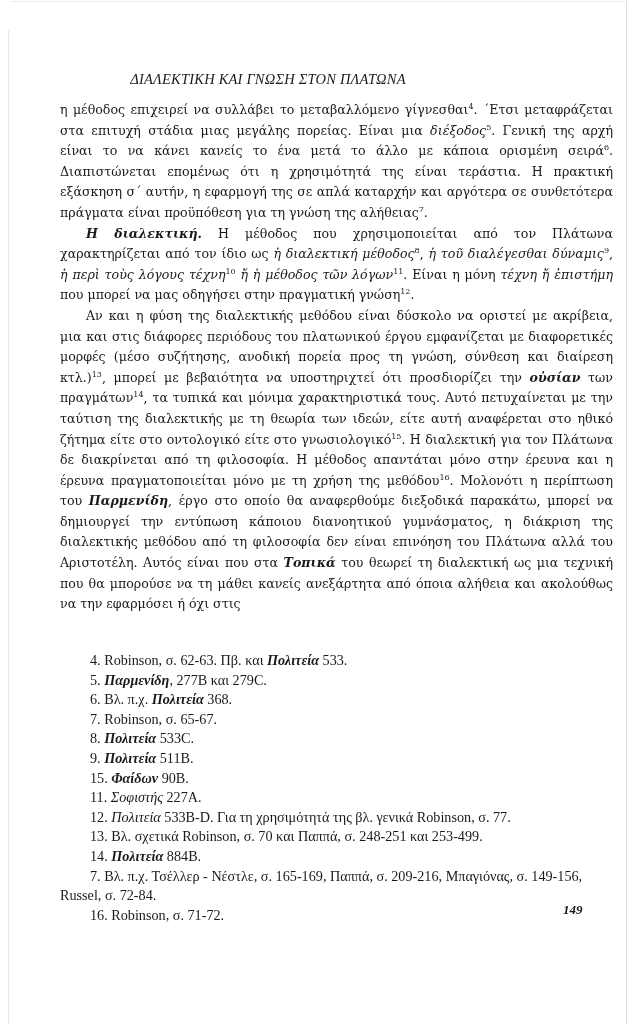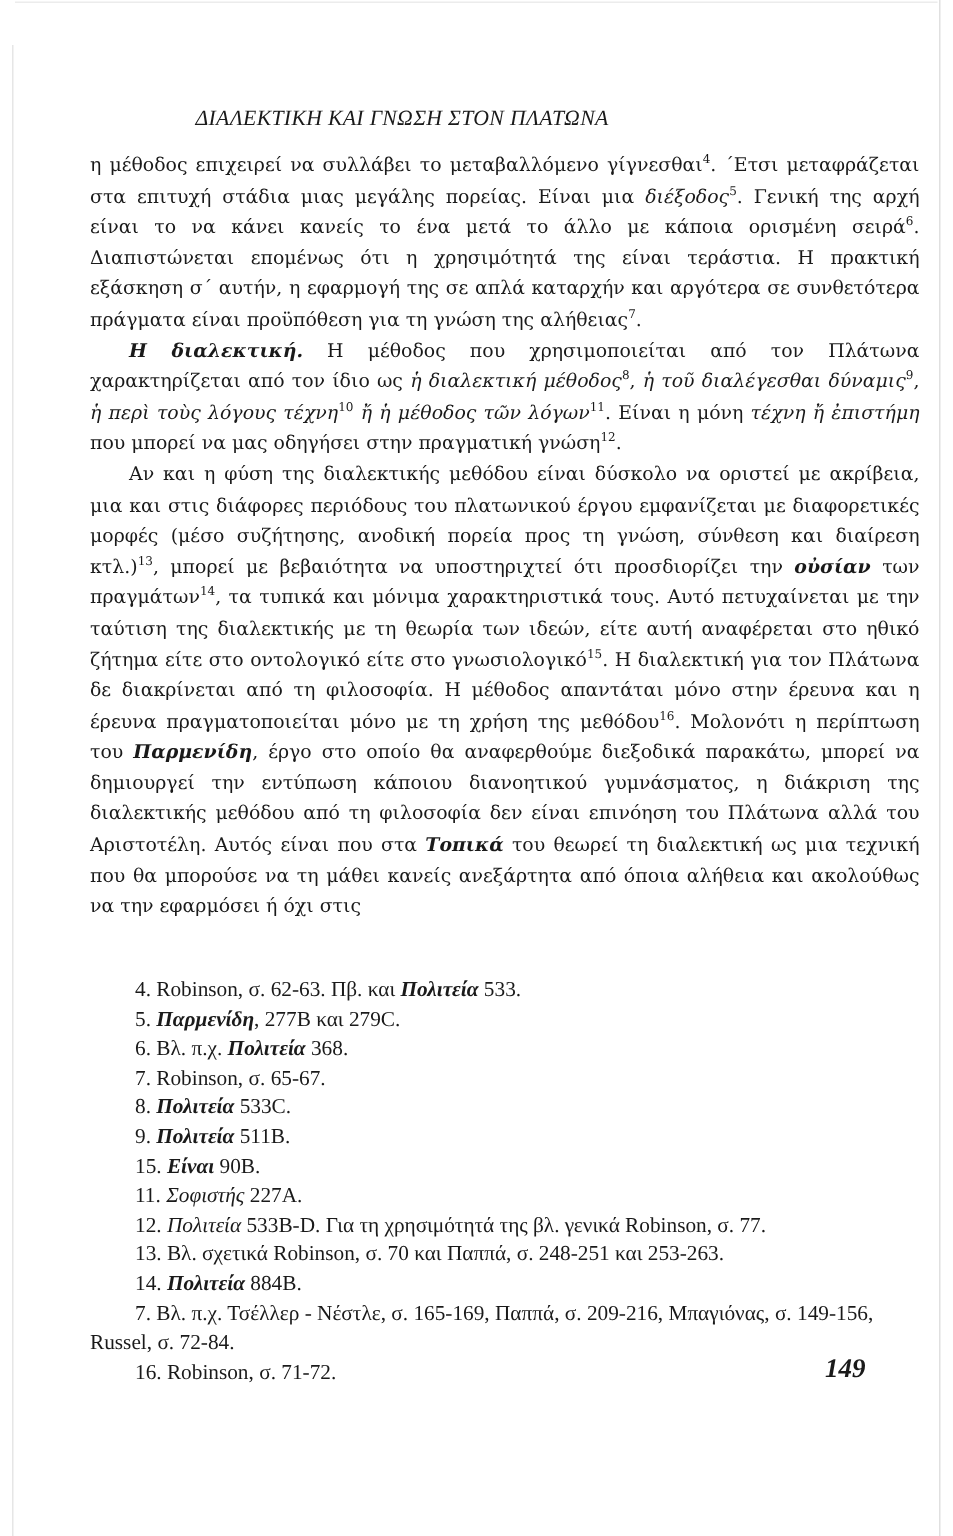--- a/index.html
+++ b/index.html
@@ -13,22 +13,22 @@
   .body-text { position: absolute; top: 100px; left: 60px; width: 553px;
                font-family: "DejaVu Serif", serif; font-size: 12.6px; line-height: 20.6px; text-align: justify; }
   .body-text p { margin: 0; text-indent: 0; }
   .body-text p.indent { text-indent: 26px; }
   .i { font-style: italic; }
   .bi { font-style: italic; font-weight: bold; }
   sup { font-size: 8px; line-height: 0; vertical-align: super; }
   .footnotes { position: absolute; top: 651px; left: 60px; width: 553px;
                font-family: "Liberation Serif", serif; font-size: 14.2px; line-height: 19.6px; }
   .fn { padding-left: 30px; }
-  .page-number { position: absolute; top: 902px; left: 550px; font-family: "Liberation Serif", serif;
-                 font-style: italic; font-weight: bold; font-size: 18px; }
+  .page-number { position: absolute; top: 902px; left: 563px; font-family: "Liberation Serif", serif;
+                 font-style: italic; font-weight: bold; font-size: 13px; }
 </style>
 </head>
 <body>
 
 <div class="page-edge-top"></div>
 <div class="page-edge-left"></div>
 <div class="page-edge-right"></div>
 
 <div class="running-head">ΔΙΑΛΕΚΤΙΚΗ ΚΑΙ ΓΝΩΣΗ ΣΤΟΝ ΠΛΑΤΩΝΑ</div>
 
@@ -38,22 +38,22 @@
     <p class="indent"><span>Αν και η φύση της διαλεκτικής μεθόδου είναι δύσκολο να οριστεί με ακρίβεια, μια και στις διάφορες περιόδους του πλατωνικού έργου εμφανίζεται με διαφορετικές μορφές (μέσο συζήτησης, ανοδική πορεία προς τη γνώση, σύνθεση και διαίρεση κτλ.)</span><sup>13</sup><span>, μπορεί με βεβαιότητα να υποστηριχτεί ότι προσδιορίζει την </span><span class="bi">οὐσίαν</span><span> των πραγμάτων</span><sup>14</sup><span>, τα τυπικά και μόνιμα χαρακτηριστικά τους. Αυτό πετυχαίνεται με την ταύτιση της διαλεκτικής με τη θεωρία των ιδεών, είτε αυτή αναφέρεται στο ηθικό ζήτημα είτε στο οντολογικό είτε στο γνωσιολογικό</span><sup>15</sup><span>. Η διαλεκτική για τον Πλάτωνα δε διακρίνεται από τη φιλοσοφία. Η μέθοδος απαντάται μόνο στην έρευνα και η έρευνα πραγματοποιείται μόνο με τη χρήση της μεθόδου</span><sup>16</sup><span>. Μολονότι η περίπτωση του </span><span class="bi">Παρμενίδη</span><span>, έργο στο οποίο θα αναφερθούμε διεξοδικά παρακάτω, μπορεί να δημιουργεί την εντύπωση κάποιου διανοητικού γυμνάσματος, η διάκριση της διαλεκτικής μεθόδου από τη φιλοσοφία δεν είναι επινόηση του Πλάτωνα αλλά του Αριστοτέλη. Αυτός είναι που στα </span><span class="bi">Τοπικά</span><span> του θεωρεί τη διαλεκτική ως μια τεχνική που θα μπορούσε να τη μάθει κανείς ανεξάρτητα από όποια αλήθεια και ακολούθως να την εφαρμόσει ή όχι στις</span></p>
   </div>
 
 <div class="footnotes" id="footnotes">
     <div class="fn"><span>4. </span><span>Robinson, σ. 62-63. Πβ. και </span><span class="bi">Πολιτεία</span><span> 533.</span></div>
     <div class="fn"><span>5. </span><span class="bi">Παρμενίδη</span><span>, 277B και 279C.</span></div>
     <div class="fn"><span>6. </span><span>Βλ. π.χ. </span><span class="bi">Πολιτεία</span><span> 368.</span></div>
     <div class="fn"><span>7. </span><span>Robinson, σ. 65-67.</span></div>
     <div class="fn"><span>8. </span><span class="bi">Πολιτεία</span><span> 533C.</span></div>
     <div class="fn"><span>9. </span><span class="bi">Πολιτεία</span><span> 511B.</span></div>
-    <div class="fn"><span>15. </span><span class="bi">Είναι</span><span> 90B.</span></div>
+    <div class="fn"><span>15. </span><span class="bi">Φαίδων</span><span> 90B.</span></div>
     <div class="fn"><span>11. </span><span class="i">Σοφιστής</span><span> 227A.</span></div>
     <div class="fn"><span>12. </span><span class="i">Πολιτεία</span><span> 533B-D. Για τη χρησιμότητά της βλ. γενικά Robinson, σ. 77.</span></div>
-    <div class="fn"><span>13. </span><span>Βλ. σχετικά Robinson, σ. 70 και Παππά, σ. 248-251 και 253-263.</span></div>
+    <div class="fn"><span>13. </span><span>Βλ. σχετικά Robinson, σ. 70 και Παππά, σ. 248-251 και 253-499.</span></div>
     <div class="fn"><span>14. </span><span class="bi">Πολιτεία</span><span> 884B.</span></div>
     <div class="fn" style="padding-left: 0px; text-indent: 30px;"><span>7. </span><span>Βλ. π.χ. Τσέλλερ - Νέστλε, σ. 165-169, Παππά, σ. 209-216, Μπαγιόνας, σ. 149-156, Russel, σ. 72-84.</span></div>
     <div class="fn"><span>16. </span><span>Robinson, σ. 71-72.</span></div>
   </div>
 
 <div class="page-number">149</div>
 
 </body></html>

